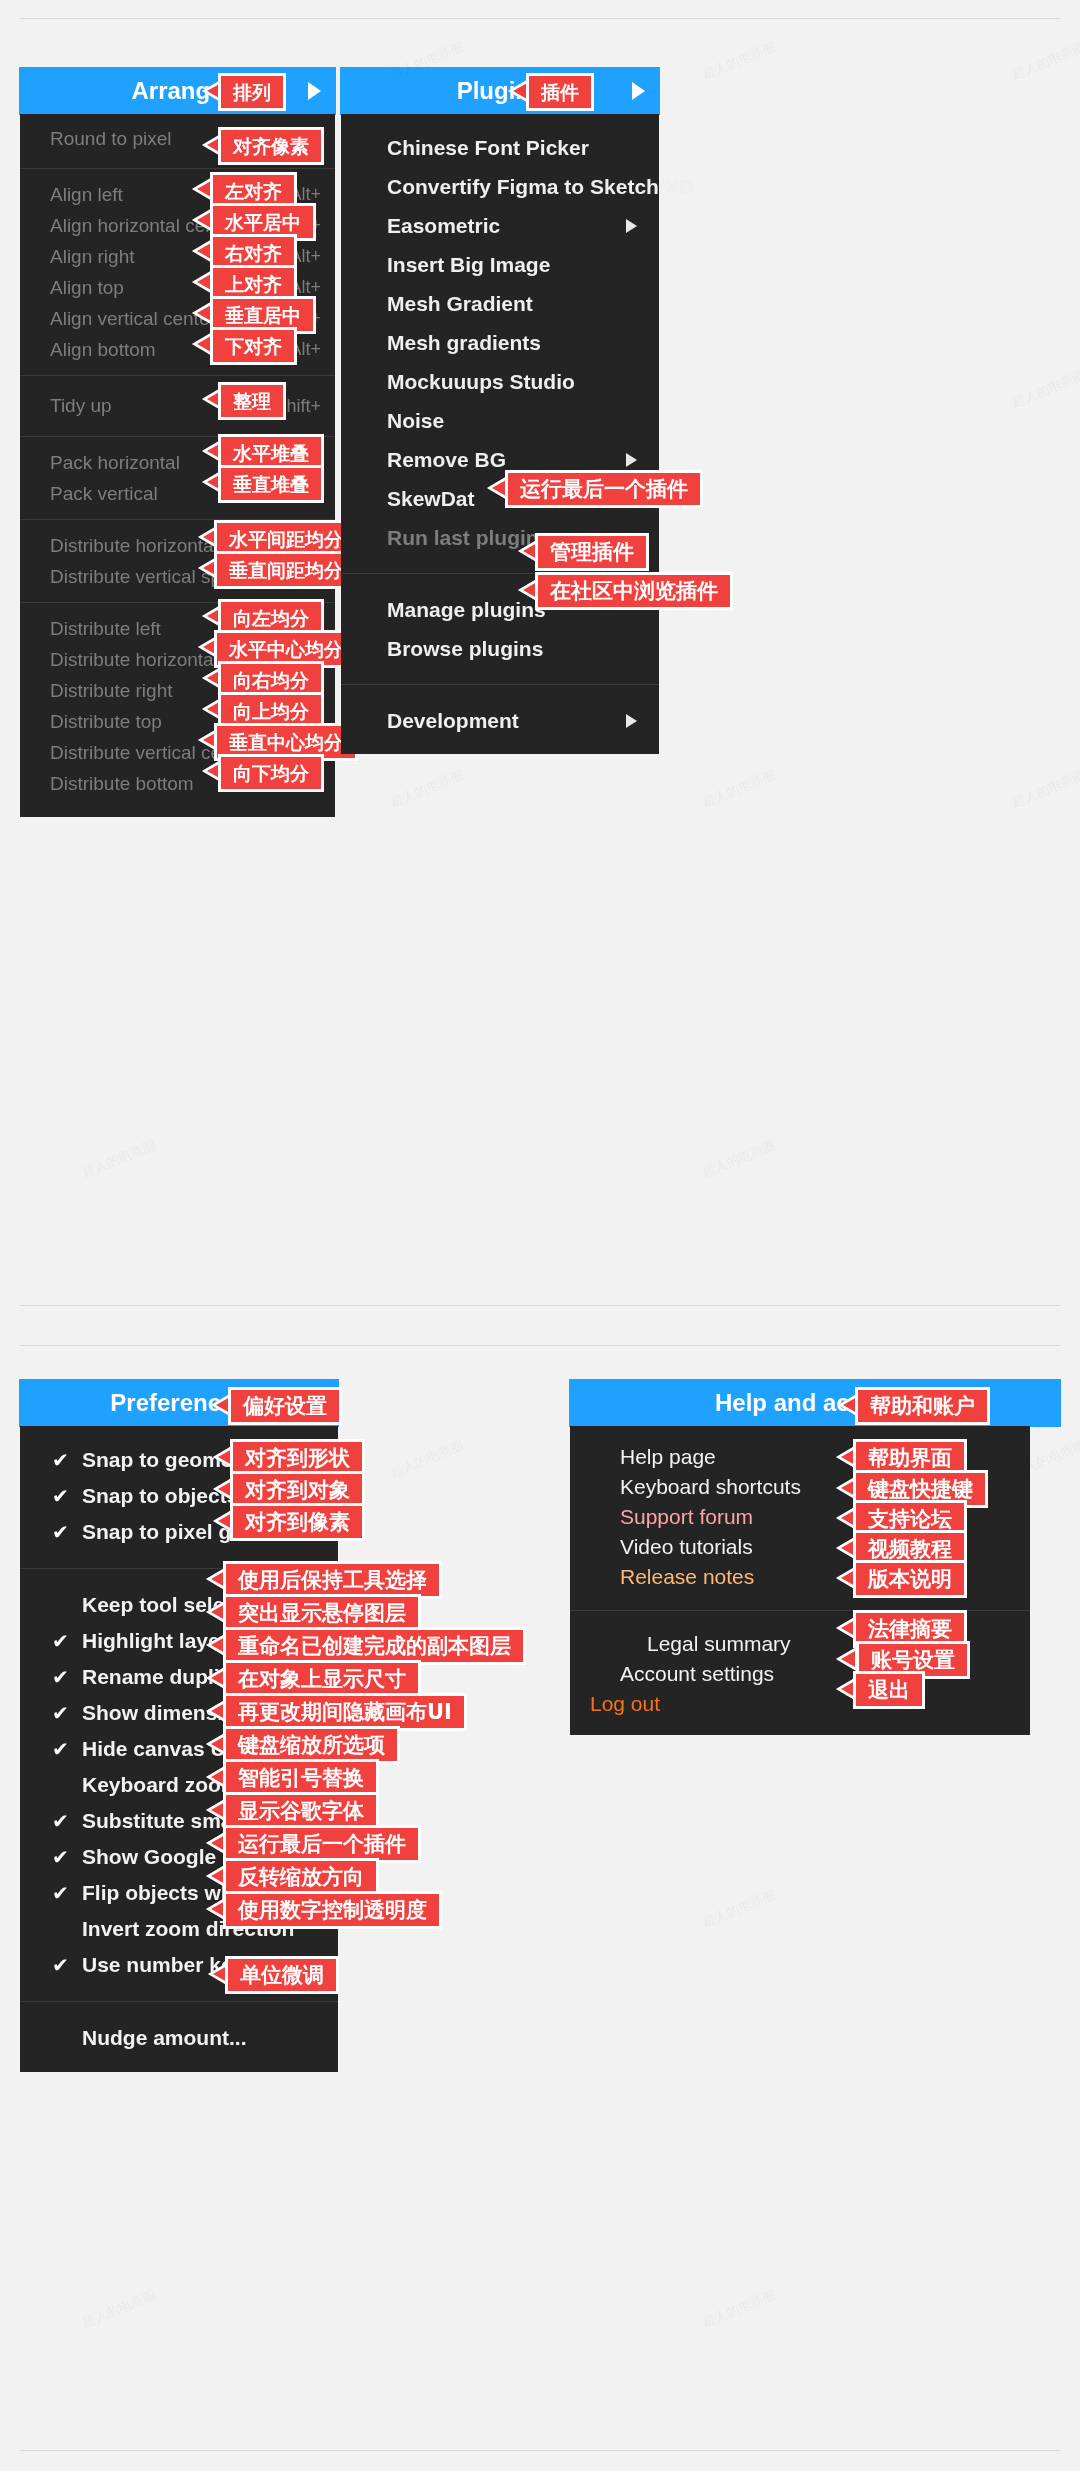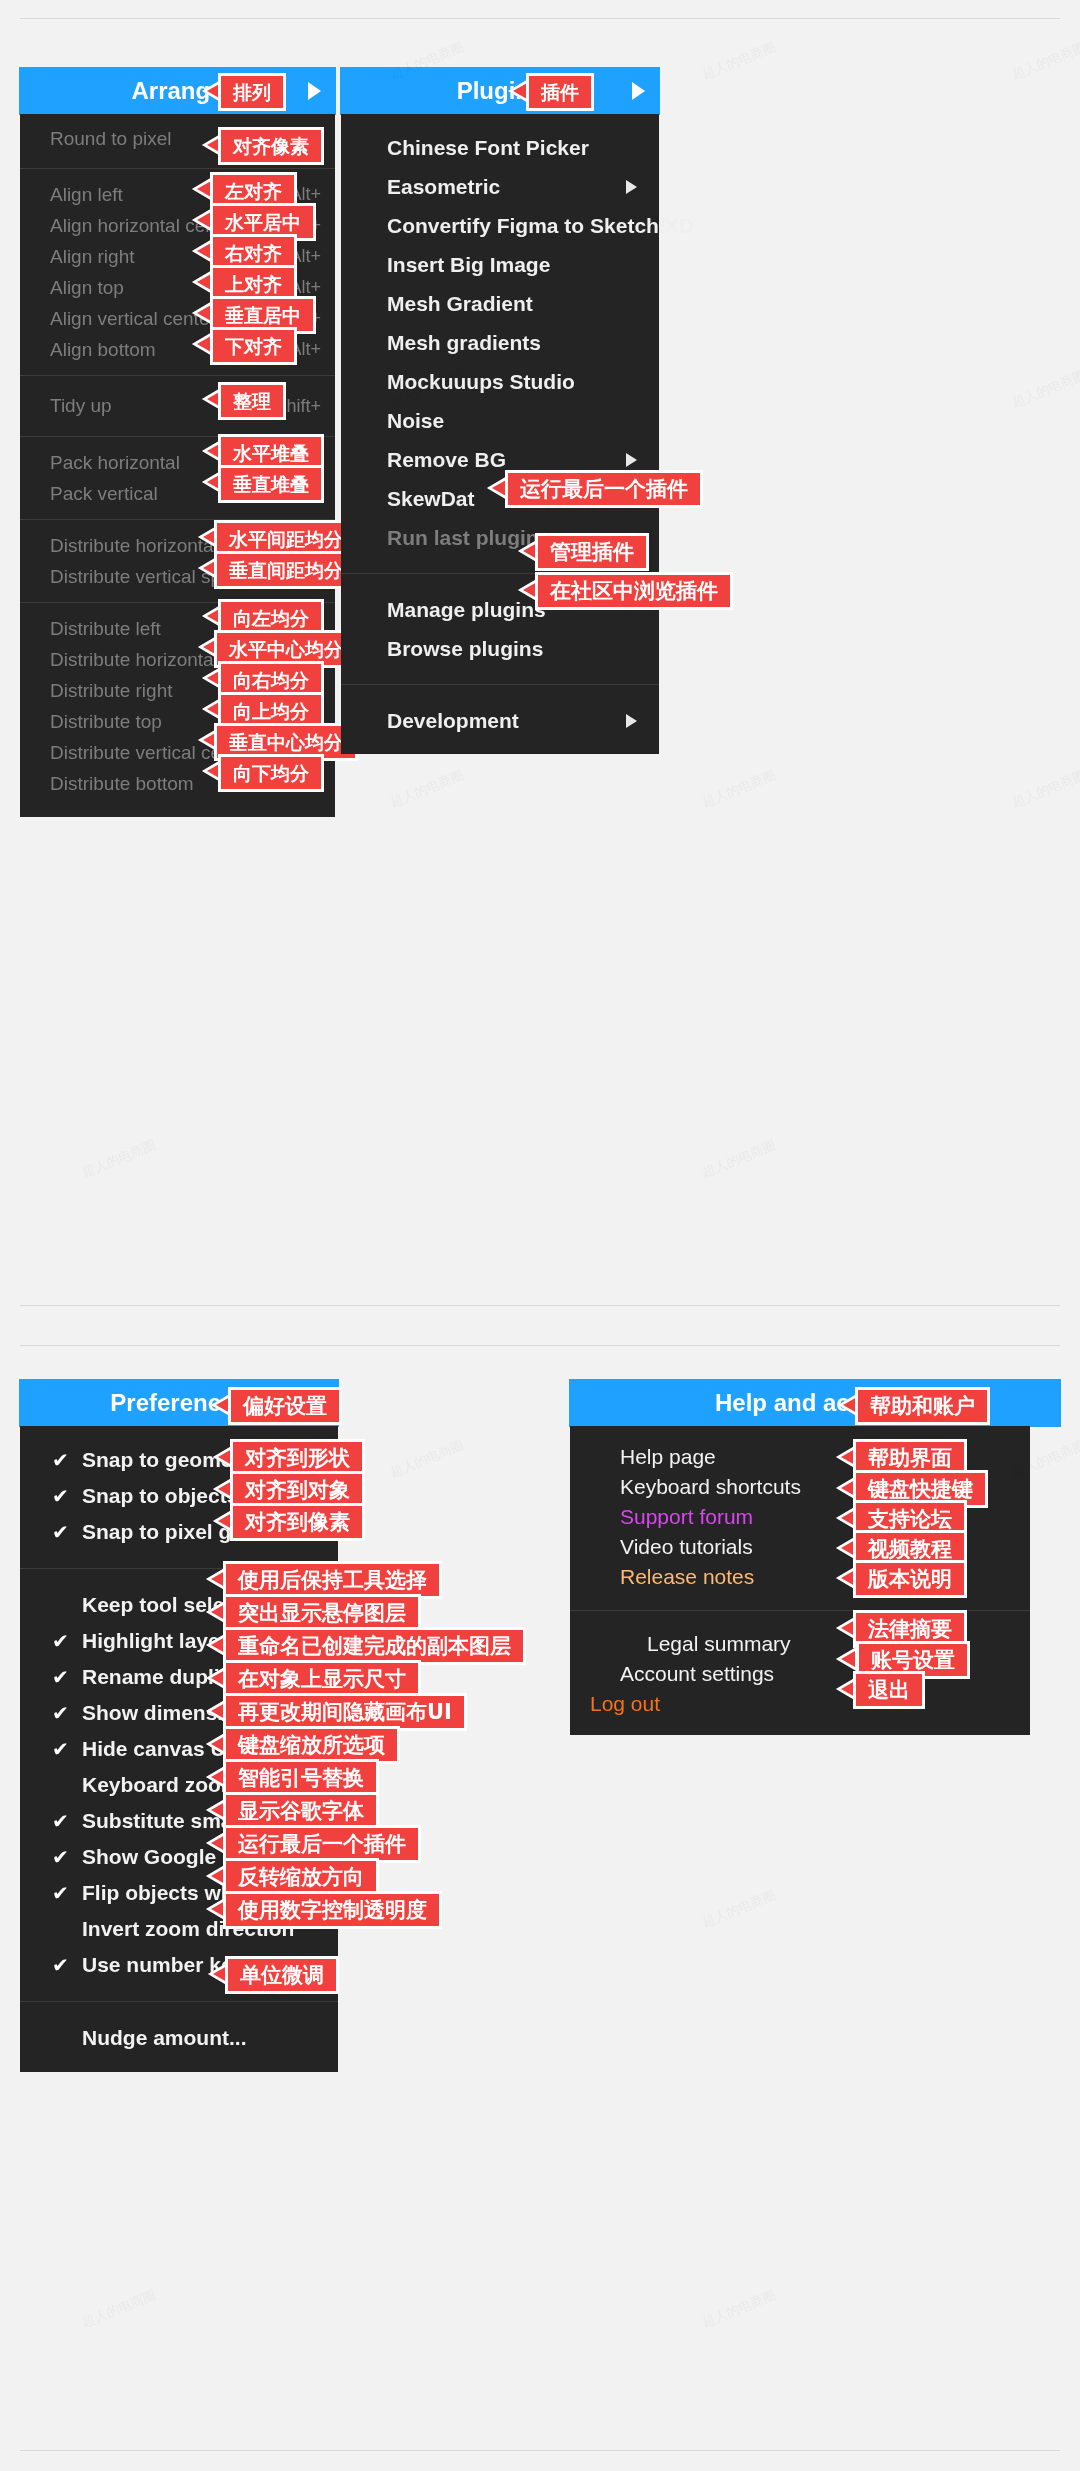--- a/index.html
+++ b/index.html
@@ -251,25 +251,25 @@
   <div class="menu" style="left:341px;top:68px;width:318px;">
     <div class="menu-head">
       <span>Plugins</span>
       <span class="caret-right"></span>
     </div>
     <div class="menu-body light" style="padding:14px 0 14px 0;">
       <div class="row plugin">
         <span>Chinese Font Picker</span>
       </div>
       <div class="row plugin">
+        <span>Convertify Figma to Sketch/XD</span>
+      </div>
+      <div class="row plugin">
         <span>Easometric</span>
         <span class="submenu-arrow"></span>
-      </div>
-      <div class="row plugin">
-        <span>Convertify Figma to Sketch/XD</span>
       </div>
       <div class="row plugin">
         <span>Insert Big Image</span>
       </div>
       <div class="row plugin">
         <span>Mesh Gradient</span>
       </div>
       <div class="row plugin">
         <span>Mesh gradients</span>
       </div>
@@ -435,21 +435,21 @@
     <div class="menu-head">
       <span>Help and account</span>
     </div>
     <div class="menu-body light" style="width:460px;padding:16px 0 16px 0;">
       <div class="row" style="color:#f2f2f2;font-size:21px;height:30px;line-height:30px;padding-left:50px;">
         <span>Help page</span>
       </div>
       <div class="row" style="color:#f2f2f2;font-size:21px;height:30px;line-height:30px;padding-left:50px;">
         <span>Keyboard shortcuts</span>
       </div>
-      <div class="row" style="color:#d946ef;font-size:21px;height:30px;line-height:30px;padding-left:50px;">
+      <div class="row" style="color:#fca5a5;font-size:21px;height:30px;line-height:30px;padding-left:50px;">
         <span>Support forum</span>
       </div>
       <div class="row" style="color:#f2f2f2;font-size:21px;height:30px;line-height:30px;padding-left:50px;">
         <span>Video tutorials</span>
       </div>
       <div class="row" style="color:#fdba74;font-size:21px;height:30px;line-height:30px;padding-left:50px;">
         <span>Release notes</span>
       </div>
       <div class="sep" style="margin:18px 0;"></div>
       <div class="row" style="color:#f2f2f2;font-size:21px;height:30px;line-height:30px;padding-left:77px;">

